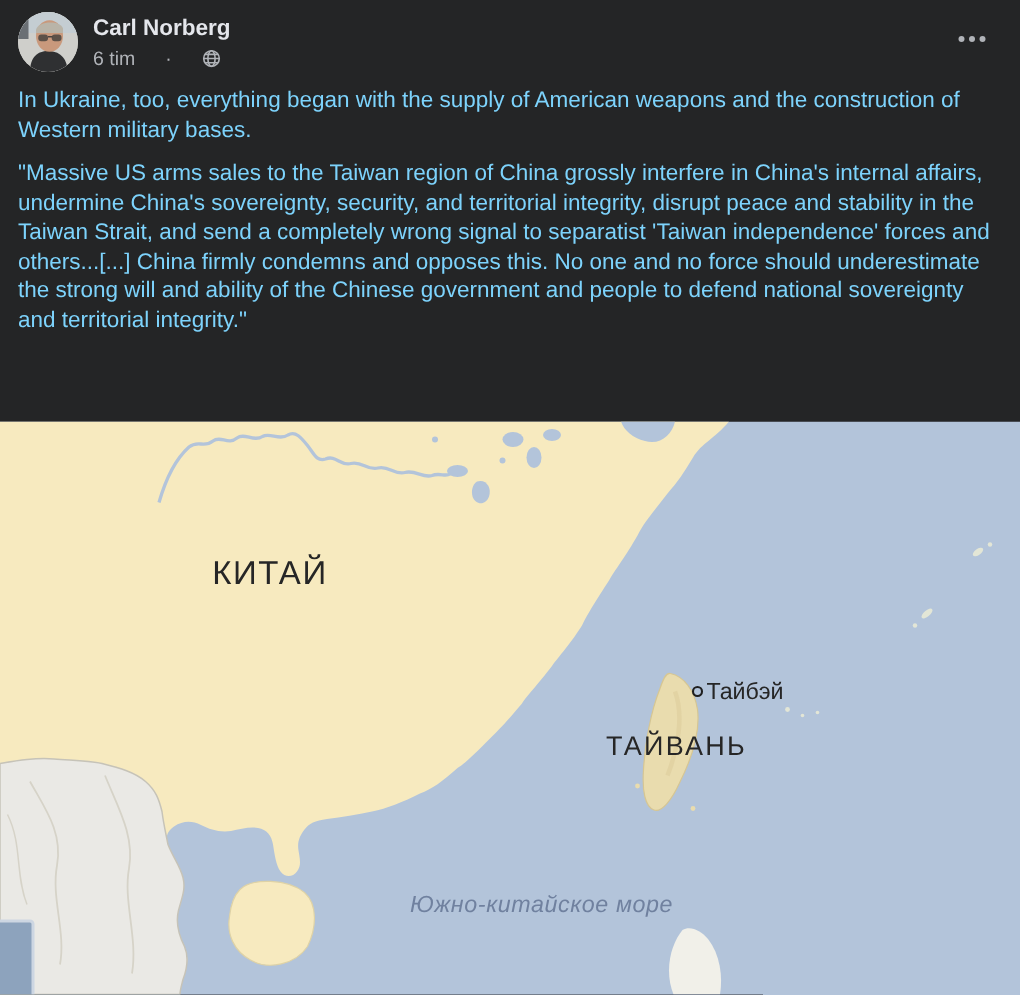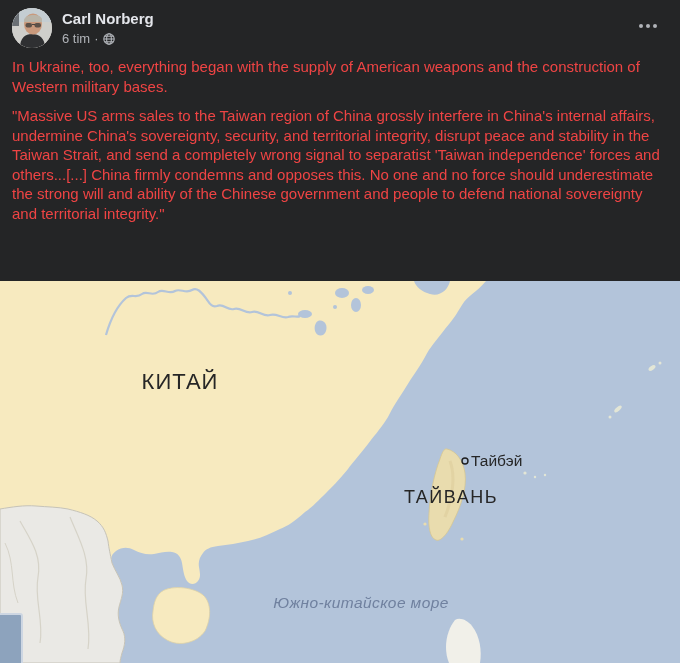--- a/index.html
+++ b/index.html
@@ -16,35 +16,35 @@
   .avatar {
     width:40px; height:40px; border-radius:50%; overflow:hidden;
     flex:0 0 40px; background:#cfcfcb; cursor:pointer;
   }
   .header-text { margin-left:10px; padding-top:1px;text-align:center; }
   .author-name {
     color:#e4e6eb; font-size:15px; font-weight:700; line-height:20px;
     cursor:pointer;
   }
   .meta-row {
-    display:flex; align-items:center; gap:4px;
+    display:flex; align-items:center; gap:20px;
     color:#b0b3b8; font-size:13px; line-height:17px; margin-top:1px;
   }
   .menu-button {
     position:absolute; top:16px; right:16px; width:32px; height:20px;
     display:flex; align-items:center; justify-content:center; gap:3px;
     cursor:pointer; border-radius:4px;
   }
   .menu-button i {
     width:4px; height:4px; border-radius:50%; background:#b0b3b8; display:block;
   }
   .post-body {
     position:absolute; top:48px; left:0; right:0; height:233px;
     padding:9px 12px 0 12px; overflow:hidden;
-    color:#ef4444; font-size:15px; line-height:19.5px;
+    color:#7dd3fc; font-size:15px; line-height:19.5px;
   }
   .post-body p { margin-bottom:10px; }
   .post-image {
     position:absolute; top:281px; left:0; width:680px; height:382px;
     cursor:pointer;
   }
   .post-image svg { display:block; }
   .map-country-label { font-size:22px; letter-spacing:1px; font-weight:500; }
   .map-city-label { font-size:15.5px; font-weight:500; }
   .map-island-label { font-size:18px; letter-spacing:1.5px; font-weight:500; }

